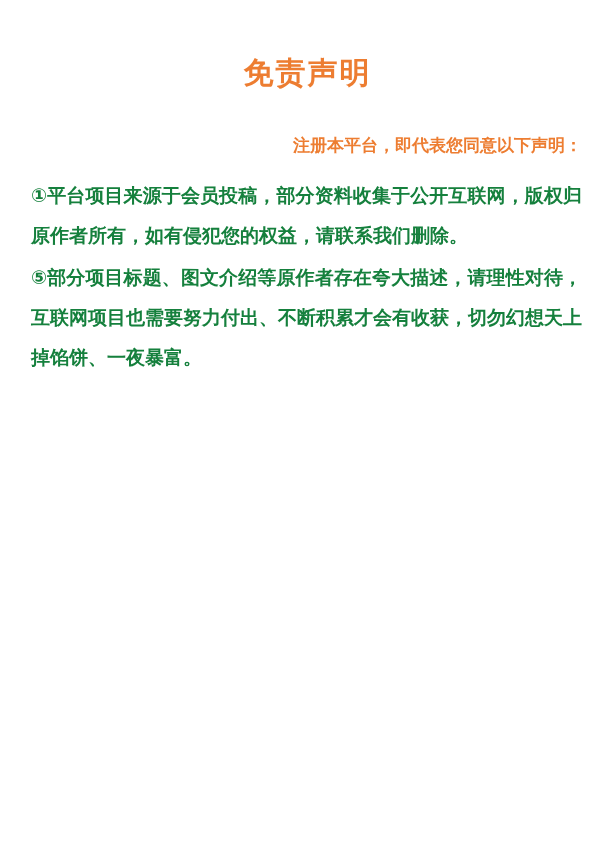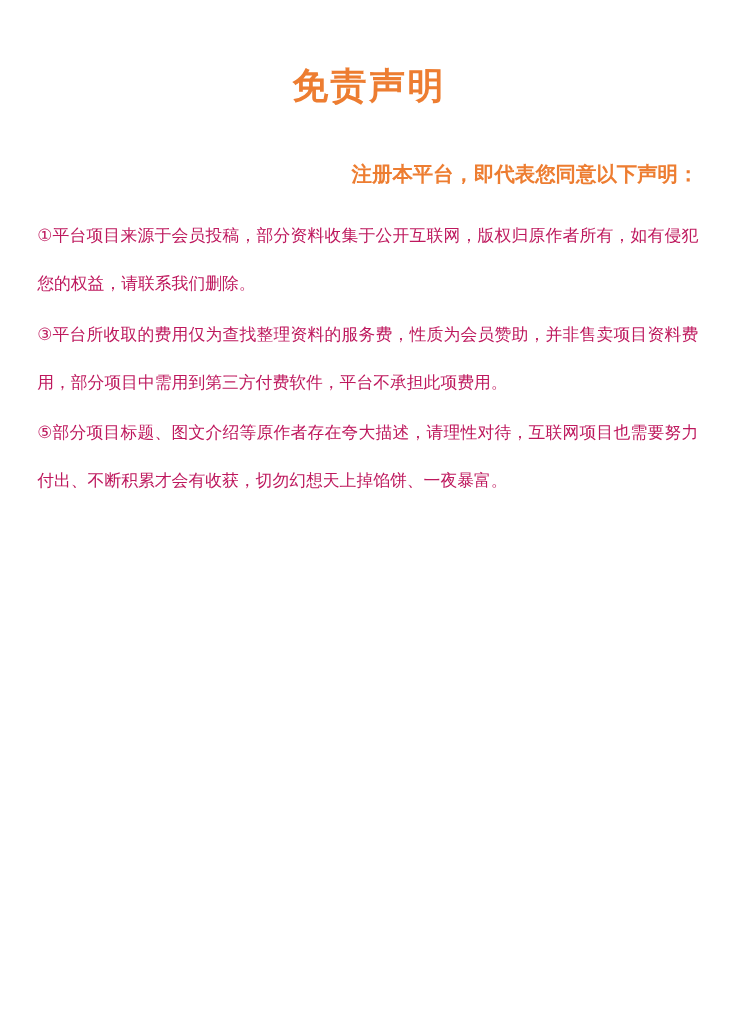--- a/index.html
+++ b/index.html
@@ -33,35 +33,34 @@
       line-height: 24px;
       font-weight: 700;
       color: #ED7D31;
       text-align: right;
     }
     .disclaimer-body {
       margin-top: 18px;
     }
     .disclaimer-paragraph {
       margin: 0 33px 2px 31px;
-      font-size: 14px;
+      font-size: 19px;
       line-height: 40px;
-      font-weight: 400;
-      color: #be185d;
+      font-weight: 700;
+      color: #15803d;
       text-align: justify;
       text-justify: inter-ideograph;
     }
   </style>
 </head>
 <body>
 
 <main class="page">
   <h1 class="page-title">免责声明</h1>
 
   <p class="intro-statement">注册本平台，即代表您同意以下声明：</p>
 
   <section class="disclaimer-body">
     <p class="disclaimer-paragraph">①平台项目来源于会员投稿，部分资料收集于公开互联网，版权归原作者所有，如有侵犯您的权益，请联系我们删除。</p>
-    <p class="disclaimer-paragraph">③平台所收取的费用仅为查找整理资料的服务费，性质为会员赞助，并非售卖项目资料费用，部分项目中需用到第三方付费软件，平台不承担此项费用。</p>
     <p class="disclaimer-paragraph">⑤部分项目标题、图文介绍等原作者存在夸大描述，请理性对待，互联网项目也需要努力付出、不断积累才会有收获，切勿幻想天上掉馅饼、一夜暴富。</p>
 
   </section>
 </main>
 
 </body></html>

